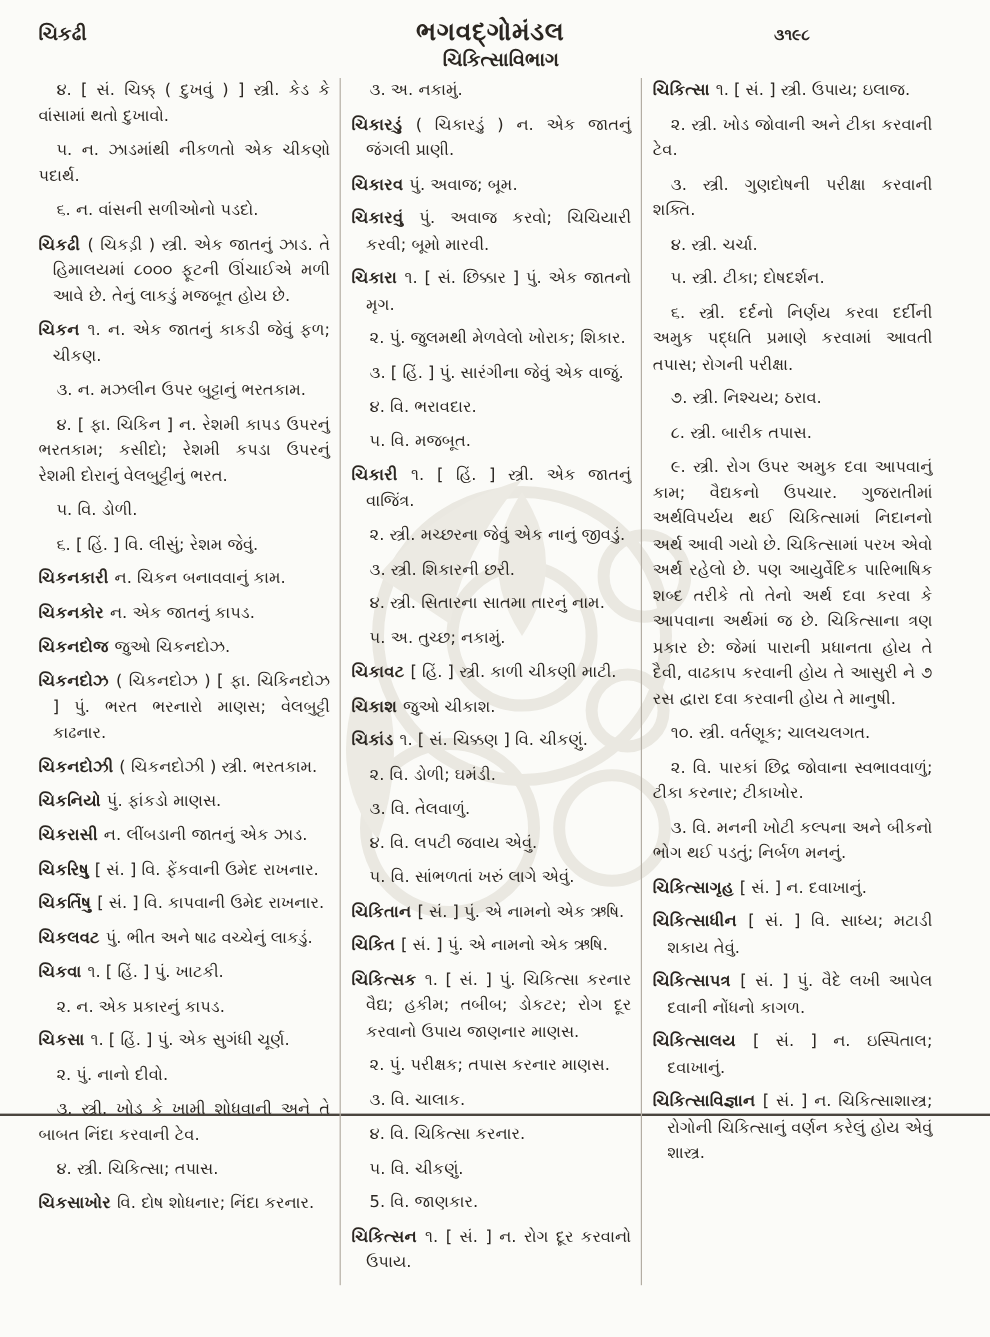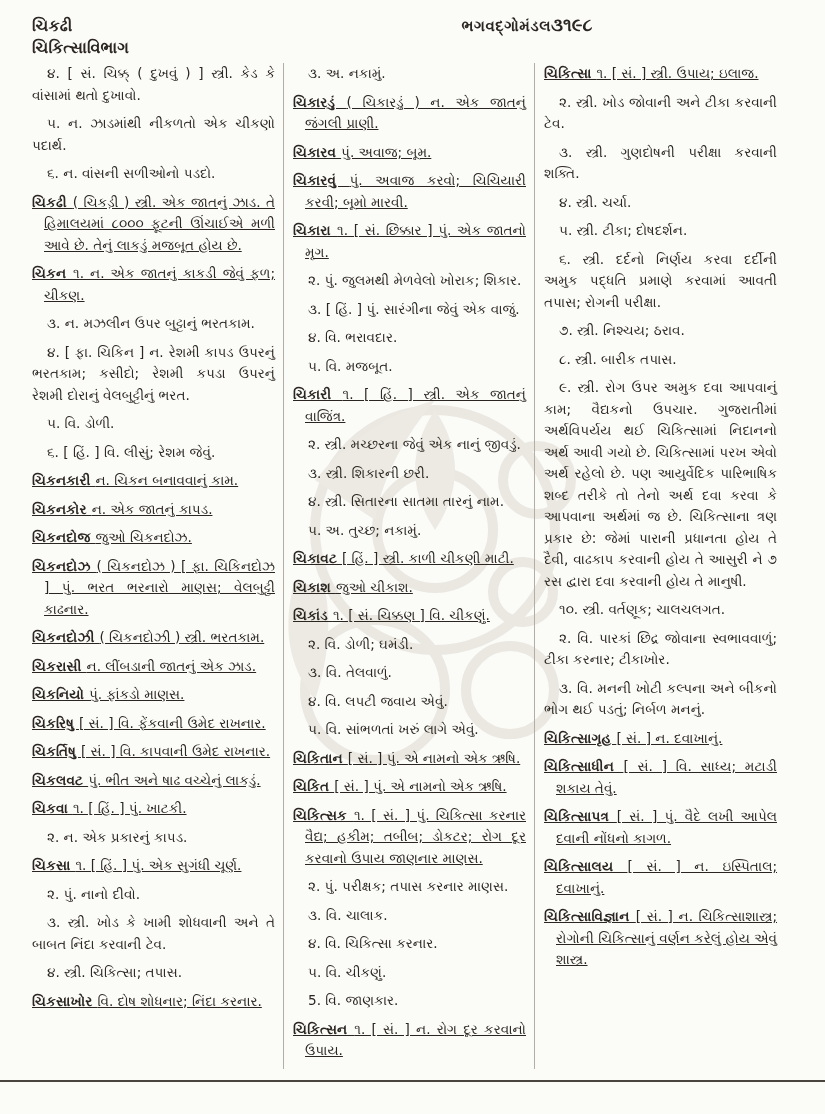--- a/index.html
+++ b/index.html
@@ -6,38 +6,39 @@
   body {
     width: 825px; height: 1114px;
     background: #fbfbf8;
     font-family: "DejaVu Sans", sans-serif;
     color: #2b2621;
     overflow: hidden;
     position: relative;
   }
   .page {
     position: relative;
-    width: 825px; height: 1082px;
+    width: 825px; height: 930px;
     box-sizing: border-box;
-    padding: 14px 6px 8px 32px;
+    padding: 14px 22px 8px 32px;
     border-bottom: 2px solid #4a453e;
   }
   .header-row {
     display: flex;
     align-items: baseline;
     font-weight: bold;
     font-size: 16px;
   }
   .header-left  { width: 250px; text-align: left; }
-  .header-center{ flex: 1; text-align: right; font-size: 15px; letter-spacing: .5px; }
-  .header-right { width: 250px; text-align: left; font-size: 18px; padding-right: 18px; }
+  .header-center{ flex: 1; text-align: center; font-size: 21px; letter-spacing: .5px; }
+  .header-right { width: 250px; text-align: center; font-size: 13px; padding-right: 18px; }
   .section-row {
     font-weight: bold;
     font-size: 16px;
     margin: 2px 0 6px 0;
+    text-align: center;
   }
   .columns {
     display: flex;
     position: relative;
     z-index: 2;
   }
   .col {
     width: 251px;
     box-sizing: border-box;
     padding-right: 8px;
@@ -45,21 +46,21 @@
   .col + .col {
     border-left: 1px solid #b3ada3;
     padding-left: 9px;
   }
   .col p.entry {
     margin: 0 0 7px 0;
     font-size: 13.6px;
     line-height: 21.5px;
     text-align: justify;
   }
-  .col p.head-entry { padding-left: 12px; text-indent: -12px; text-decoration: underline; }
+  .col p.head-entry { padding-left: 12px; text-indent: -12px; }
   .col p.sense      { text-indent: 15px; }
   .col b.headword   { font-weight: bold; letter-spacing: .2px; }
   .watermark {
     position: absolute;
     left: 255px; top: 360px;
     z-index: 1;
     opacity: 1;
     pointer-events: none;
   }
 </style>
@@ -101,22 +102,22 @@
         <p class="entry head-entry"><b class="headword">ચિકન </b>૧. ન. એક જાતનું કાકડી જેવું ફળ; ચીકણ.</p>
         <p class="entry sense">૩. ન. મઝલીન ઉપર બુટ્ટાનું ભરતકામ.</p>
         <p class="entry sense">૪. [ ફા. ચિકિન ] ન. રેશમી કાપડ ઉપરનું ભરતકામ; કસીદો; રેશમી કપડા ઉપરનું રેશમી દોરાનું વેલબુટ્ટીનું ભરત.</p>
         <p class="entry sense">૫. વિ. ડોળી.</p>
         <p class="entry sense">૬. [ હિં. ] વિ. લીસું; રેશમ જેવું.</p>
         <p class="entry head-entry"><b class="headword">ચિકનકારી </b>ન. ચિકન બનાવવાનું કામ.</p>
         <p class="entry head-entry"><b class="headword">ચિકનકોર </b>ન. એક જાતનું કાપડ.</p>
         <p class="entry head-entry"><b class="headword">ચિકનદોજ </b>જુઓ ચિકનદોઝ.</p>
         <p class="entry head-entry"><b class="headword">ચિકનદોઝ </b>( ચિકનદોઝ ) [ ફા. ચિકિનદોઝ ] પું. ભરત ભરનારો માણસ; વેલબુટ્ટી કાઢનાર.</p>
         <p class="entry head-entry"><b class="headword">ચિકનદોઝી </b>( ચિકનદોઝી ) સ્ત્રી. ભરતકામ.</p>
+        <p class="entry head-entry"><b class="headword">ચિકનિયો </b>પું. ફાંકડો માણસ.</p>
         <p class="entry head-entry"><b class="headword">ચિકરાસી </b>ન. લીંબડાની જાતનું એક ઝાડ.</p>
-        <p class="entry head-entry"><b class="headword">ચિકનિયો </b>પું. ફાંકડો માણસ.</p>
         <p class="entry head-entry"><b class="headword">ચિકરિષુ </b>[ સં. ] વિ. ફેંકવાની ઉમેદ રાખનાર.</p>
         <p class="entry head-entry"><b class="headword">ચિકર્તિષુ </b>[ સં. ] વિ. કાપવાની ઉમેદ રાખનાર.</p>
         <p class="entry head-entry"><b class="headword">ચિકલવટ </b>પું. ભીત અને ષાઢ વચ્ચેનું લાકડું.</p>
         <p class="entry head-entry"><b class="headword">ચિકવા </b>૧. [ હિં. ] પું. ખાટકી.</p>
         <p class="entry sense">૨. ન. એક પ્રકારનું કાપડ.</p>
         <p class="entry head-entry"><b class="headword">ચિકસા </b>૧. [ હિં. ] પું. એક સુગંધી ચૂર્ણ.</p>
         <p class="entry sense">૨. પું. નાનો દીવો.</p>
         <p class="entry sense">૩. સ્ત્રી. ખોડ કે ખામી શોધવાની અને તે બાબત નિંદા કરવાની ટેવ.</p>
         <p class="entry sense">૪. સ્ત્રી. ચિકિત્સા; તપાસ.</p>
         <p class="entry head-entry"><b class="headword">ચિકસાખોર </b>વિ. દોષ શોધનાર; નિંદા કરનાર.</p>

